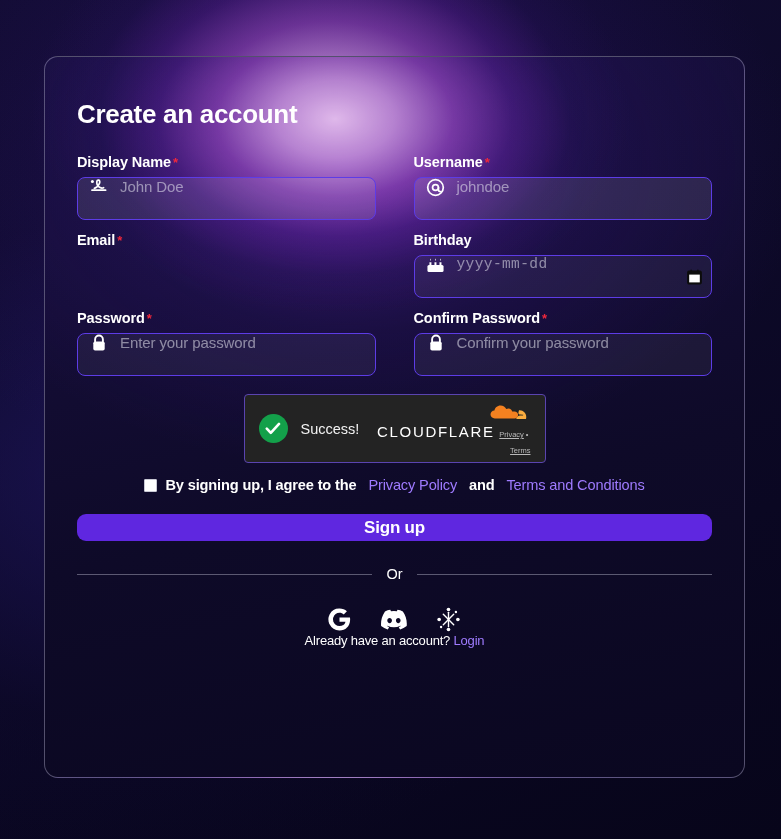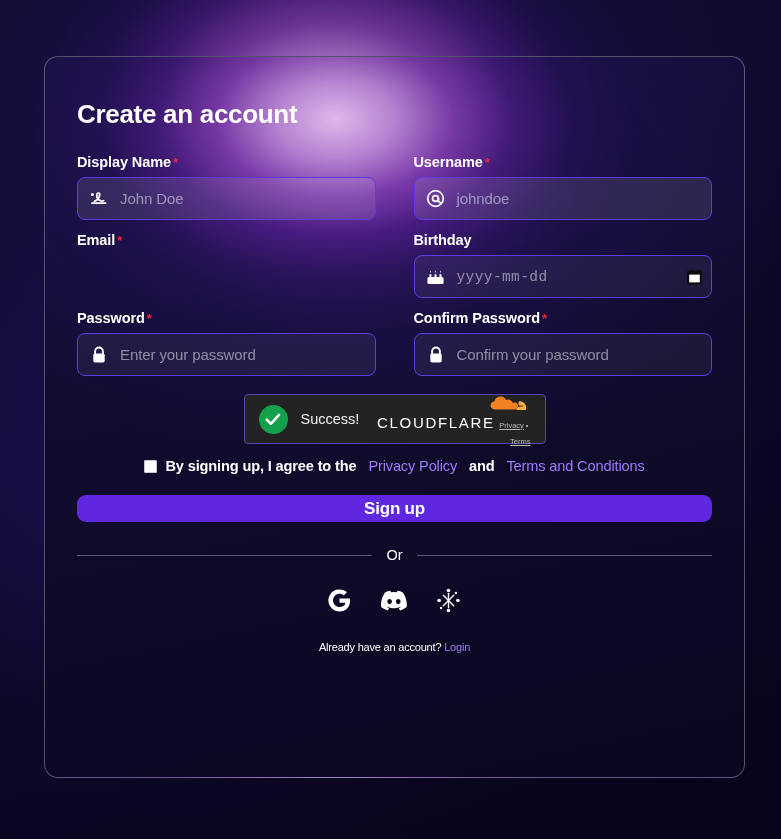--- a/index.html
+++ b/index.html
@@ -89,21 +89,21 @@
   }
   .req { color: #f0283c; font-size: 13px; margin-left: 2px; }
 
   .input-wrap {
     position: relative;
     height: 43px;
     border: 1.6px solid #5d3ce6;
     border-radius: 8px;
     background: rgba(255,255,255,0.10);
     display: flex;
-    align-items: center;
+    align-items: flex-start;
     padding: 0 10px;
     overflow: hidden;
   }
   .input-wrap.dark { background: rgba(255,255,255,0.055); }
 
   .in-icon {
     width: 22px;
     flex: 0 0 22px;
     display: flex;
     align-items: center;
@@ -128,21 +128,21 @@
     transform: translateY(-50%);
     width: 15px;
     height: 16px;
     cursor: pointer;
   }
 
   
   .turnstile-row { display: flex; justify-content: center; margin-top: 18px; }
   .turnstile {
     width: 302px;
-    height: 50px;
+    height: 69px;
     background: #232323;
     border: 1px solid #5a44b0;
     border-radius: 4px;
     display: flex;
     align-items: center;
     padding: 0 14px;
   }
   .ts-check {
     width: 29px; height: 29px; border-radius: 50%;
     background: #13a04a;
@@ -224,22 +224,21 @@
     display: flex;
     justify-content: center;
     gap: 28px;
     margin-top: 24px;
   }
   .soc { cursor: pointer; display: flex; align-items: center; justify-content: center; }
 
   
   .footer {
     text-align: center;
-    margin-top: 27px;
-    font-size: 11px;
+    font-size: 13px;
     color: #ffffff;
     letter-spacing: -0.2px;
   }
   .footer a { color: #9f7bff; text-decoration: none; }
 </style>
 </head>
 <body>
 
 <div class="card">
   <div class="card-inner">

